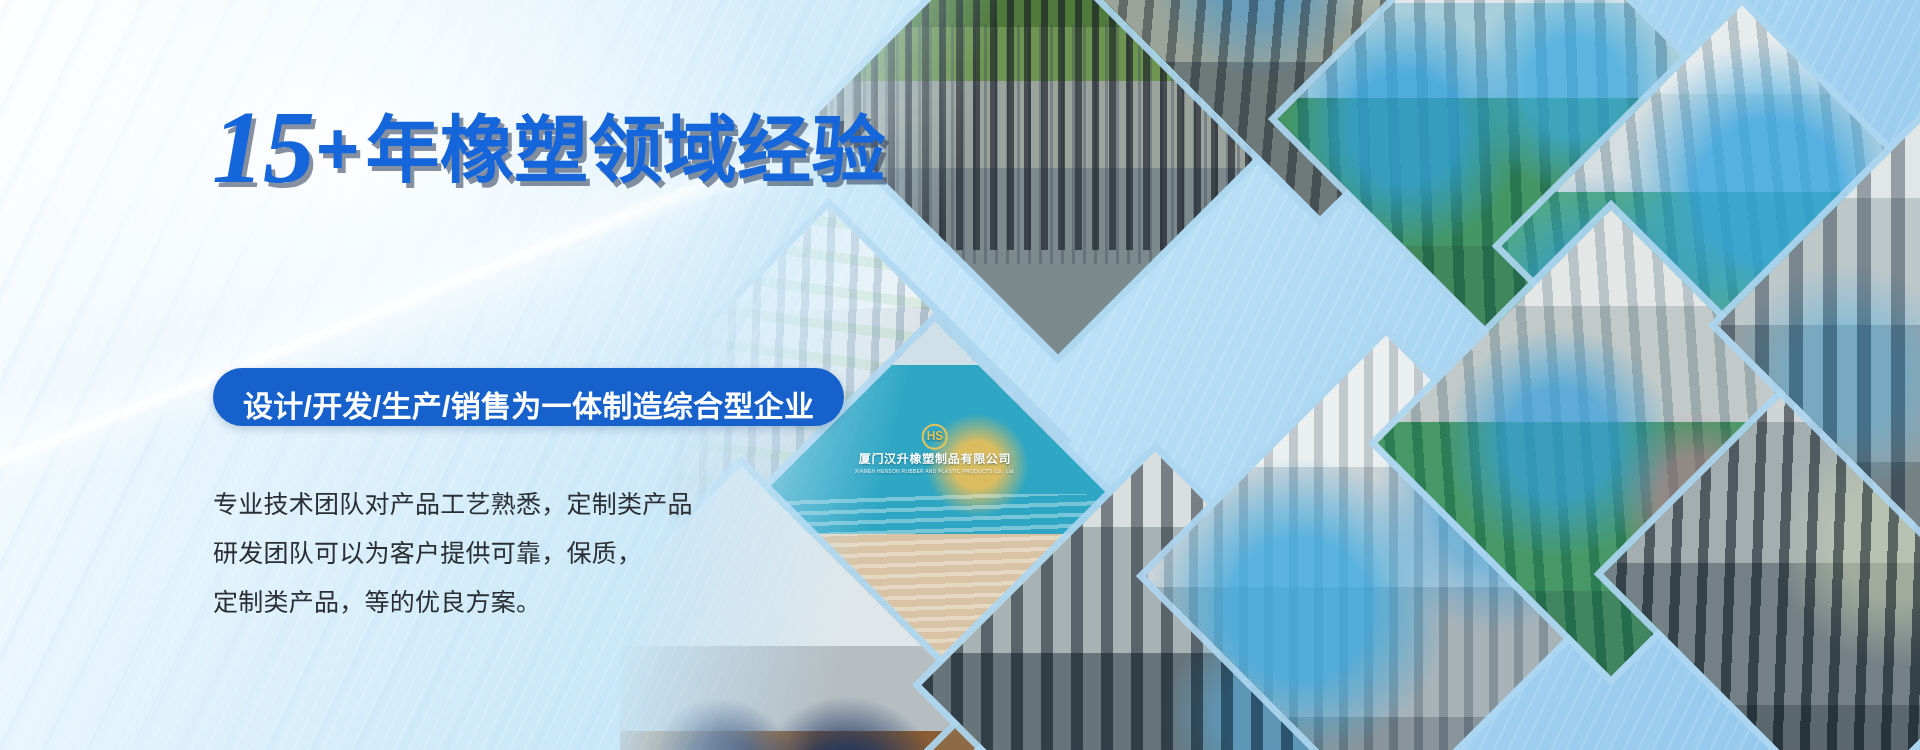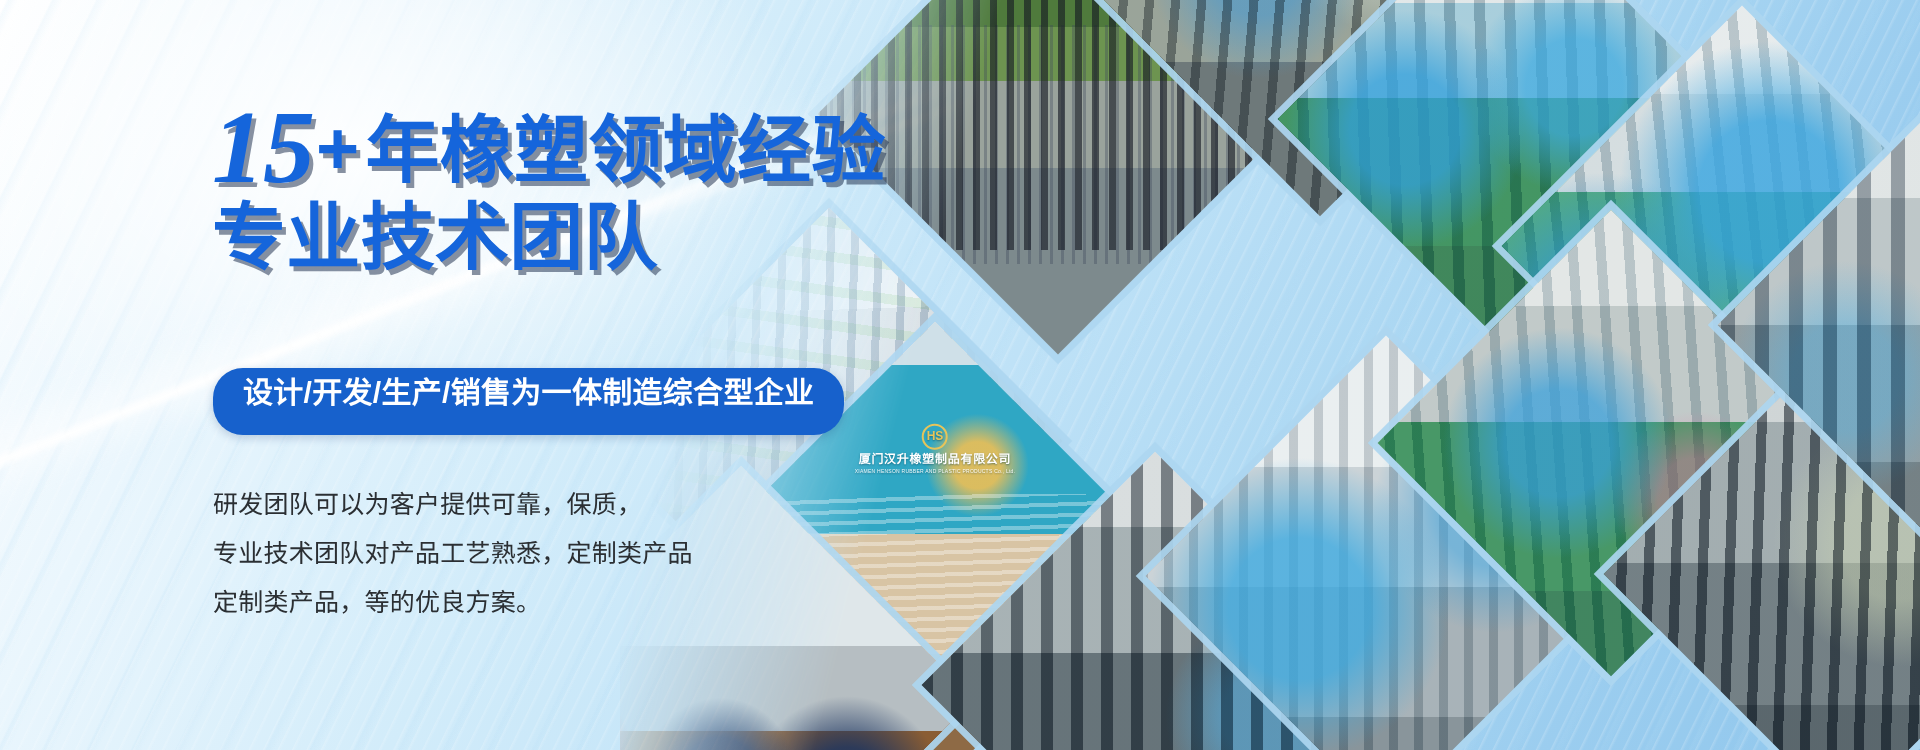--- a/index.html
+++ b/index.html
@@ -80,22 +80,22 @@
     margin-right:2px;
   }
   .plus{
     font-family:"Liberation Sans","DejaVu Sans",sans-serif;
     font-style:normal; font-weight:bold;
     font-size:74px; vertical-align:2px; margin:0 6px 0 0;
   }
 
   .pill{
     position:absolute; left:213px; top:368px;
-    height:67px; padding:0 30px;
-    display:flex; align-items:flex-start;
+    height:58px; padding:0 30px;
+    display:flex; align-items:flex-end;
     background:#1761CC;
     border-radius:30px;
     color:#ffffff;
     font-size:30px; font-weight:bold; letter-spacing:.01em;
     white-space:nowrap;
     box-shadow:0 3px 10px rgba(20,60,120,.22);
   }
 
   .para{
     position:absolute; left:213px; top:480px; width:620px;
@@ -302,27 +302,26 @@
     </div>
 
   </div>
 
   <div class="copy">
 
     <div class="headline">
       <span class="hl-line hl-line-1">
         <span class="num">15</span><span class="plus">+</span><span>年橡塑领域经验</span>
       </span>
-      <span class="hl-line hl-line-2">专业技术团队</span>
     </div>
 
     <div class="pill">
       <span>设计/开发/生产/销售为一体制造综合型企业</span>
     </div>
 
     <div class="para">
+      <span class="para-line">专业技术团队对产品工艺熟悉，定制类产品</span>
       <span class="para-line">研发团队可以为客户提供可靠，保质，</span>
-      <span class="para-line">专业技术团队对产品工艺熟悉，定制类产品</span>
       <span class="para-line">定制类产品，等的优良方案。</span>
     </div>
 
   </div>
 </div>
 
 </body></html>

